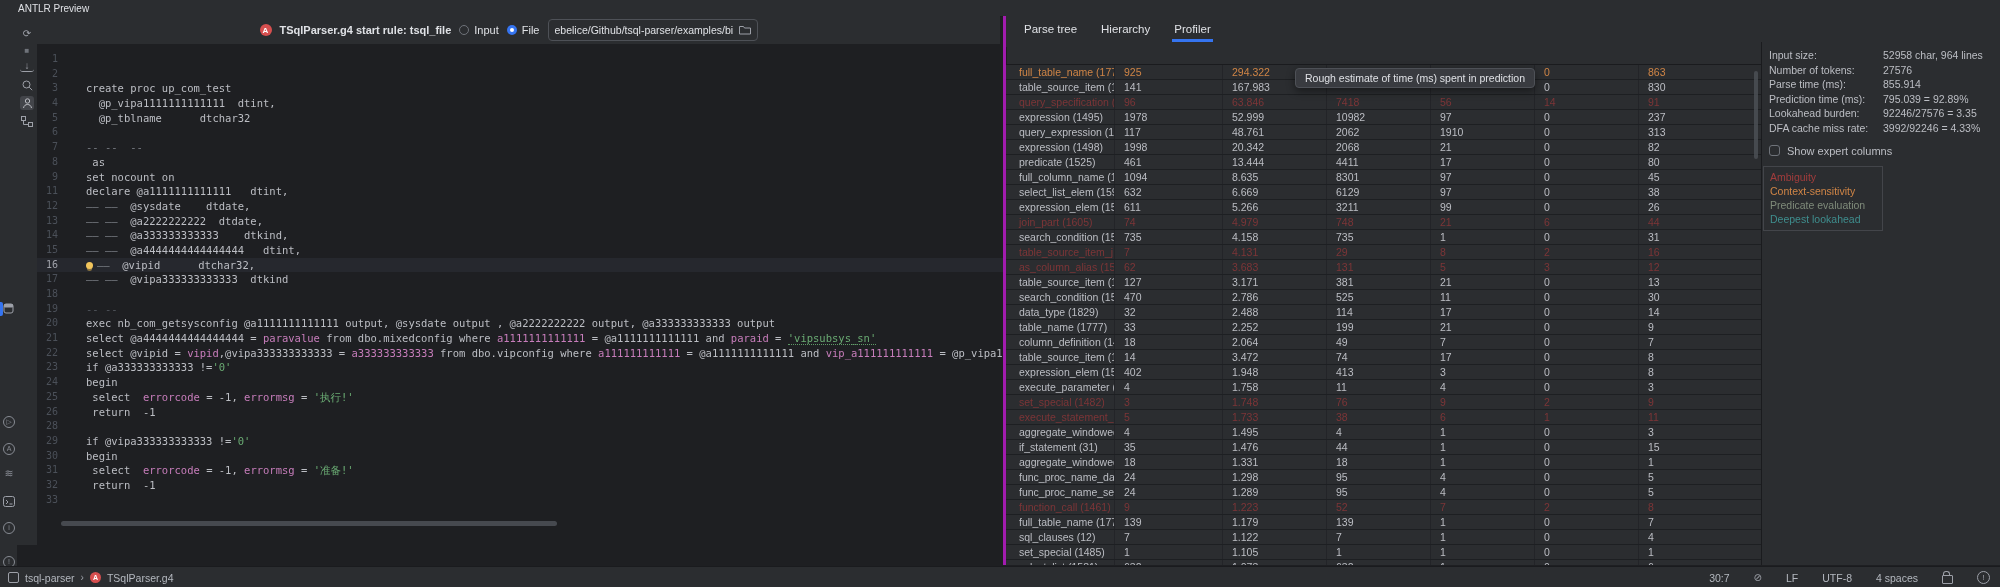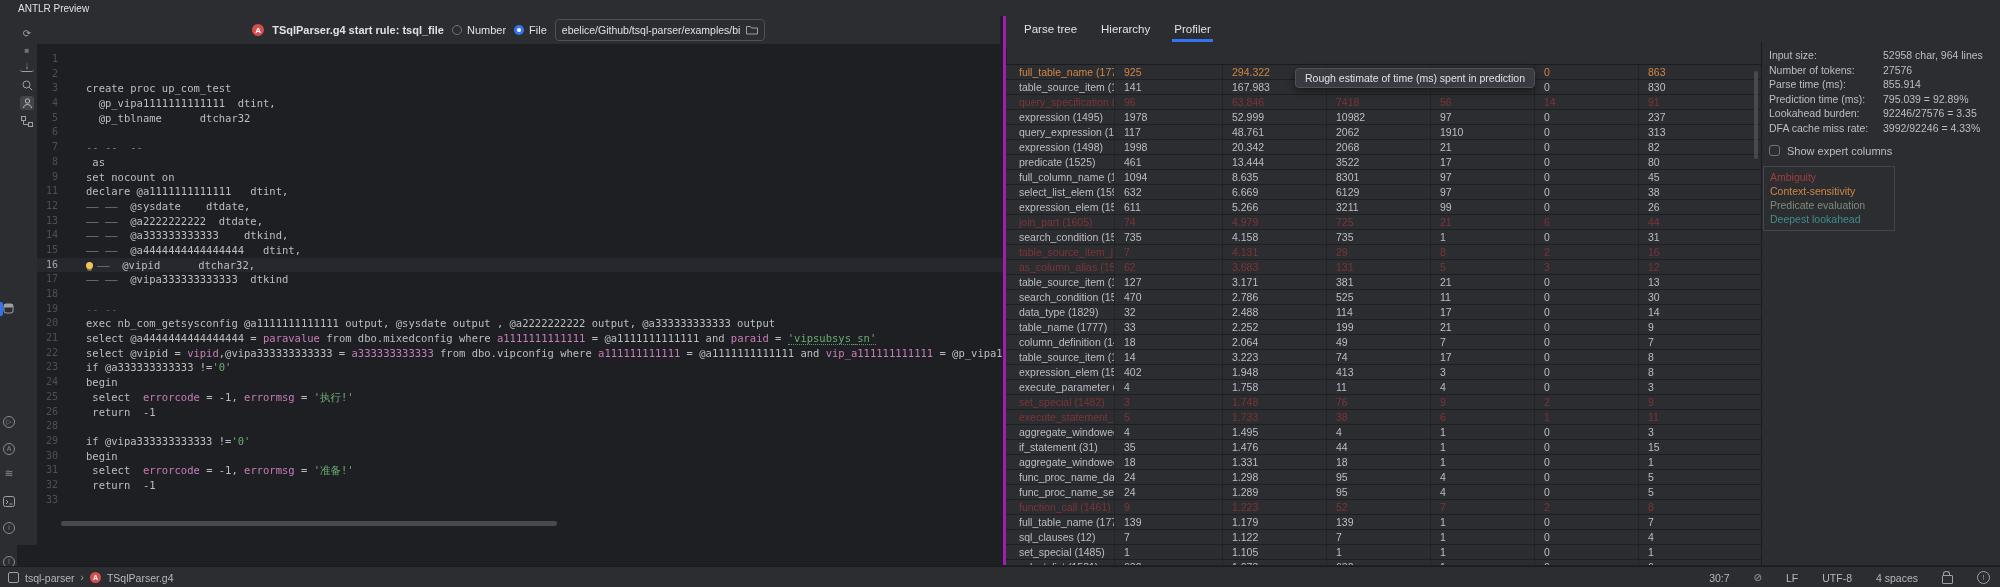--- a/index.html
+++ b/index.html
@@ -73,21 +73,21 @@
   
   #tooltip{left:1292px;top:68px;background:#393b40;border:1px solid #4e5157;border-radius:4px;color:#dfe1e5;
            font-size:10.5px;padding:3px 9px;white-space:nowrap;box-shadow:0 3px 8px rgba(0,0,0,.45);z-index:30;}
   
   #stats{position:absolute;left:755px;top:26px;width:242px;bottom:0;border-left:1px solid #1a1b1e;}
   .stat{display:flex;height:14.6px;line-height:14.6px;font-size:10.5px;}
   .stat .lab{width:114px;padding-left:7px;color:#bcbec4;}
   .stat .val{color:#bcbec4;}
   #expert{display:flex;align-items:center;gap:7px;margin:8px 0 0 7px;height:14px;}
   #expert .box{width:11px;height:11px;border:1.5px solid #6f737a;border-radius:3px;box-sizing:border-box;background:#2b2d30;}
-  #legend{margin:8px 0 0 1px;width:112px;border:1px solid #43454a;padding:3px 12px 4px 6px;}
+  #legend{margin:8px 0 0 1px;width:112px;border:1px solid #43454a;padding:3px 0 4px 6px;}
   #legend div{height:14px;line-height:14px;font-size:10.5px;}
   
   #bottomgap{left:17px;top:545px;width:986px;height:21px;background:#1e1f22;}
   #statusbar{left:0;top:566px;width:2000px;height:21px;background:#2b2d30;border-top:1px solid #1a1b1e;
              display:flex;align-items:center;color:#b4b8bf;font-size:10.5px;}
   #sb-left{display:flex;align-items:center;gap:6px;margin-left:8px;}
   #sb-right{margin-left:auto;display:flex;align-items:center;gap:24px;margin-right:10px;}
   .proj-ic{width:9px;height:9px;border:1px solid #9da0a8;border-radius:2px;}
   .mini-ic{color:#9da0a8;font-size:10px;}
   .lock{width:9px;height:7px;border:1px solid #9da0a8;border-radius:1px;position:relative;margin-top:4px;}
@@ -128,21 +128,21 @@
     <div class="stripe-ic circ" style="top:540px"><span>!</span></div>
   </div>
 
   <div id="pv-toolbar" class="abs">
     <span class="antlr-badge">
         <span>A</span>
       </span>
     <span id="grammar-label">TSqlParser.g4 start rule: tsql_file</span>
     <span class="radio">
       <span class="rb"></span>
-      <span>Number</span>
+      <span>Input</span>
     </span>
     <span class="radio">
       <span class="rb on"></span>
       <span>File</span>
     </span>
     <span id="file-field">
       <span class="path">ebelice/Github/tsql-parser/examples/big.sql</span>
       <svg width="12" height="10" viewBox="0 0 12 10">
           <path d="M0.5 1.5h4l1 1.5h6v6h-11z" fill="none" stroke="#9da0a8"></path>
         </svg>
@@ -287,21 +287,21 @@
             <div class="c c2">20.342</div>
             <div class="c c3">2068</div>
             <div class="c c4">21</div>
             <div class="c c5">0</div>
             <div class="c c6">82</div>
           </div>
           <div class="trow">
             <div class="c c0">predicate (1525)</div>
             <div class="c c1">461</div>
             <div class="c c2">13.444</div>
-            <div class="c c3">3522</div>
+            <div class="c c3">4411</div>
             <div class="c c4">17</div>
             <div class="c c5">0</div>
             <div class="c c6">80</div>
           </div>
           <div class="trow">
             <div class="c c0">full_column_name (17…</div>
             <div class="c c1">1094</div>
             <div class="c c2">8.635</div>
             <div class="c c3">8301</div>
             <div class="c c4">97</div>
@@ -323,21 +323,21 @@
             <div class="c c2">5.266</div>
             <div class="c c3">3211</div>
             <div class="c c4">99</div>
             <div class="c c5">0</div>
             <div class="c c6">26</div>
           </div>
           <div class="trow red">
             <div class="c c0">join_part (1605)</div>
             <div class="c c1">74</div>
             <div class="c c2">4.979</div>
-            <div class="c c3">725</div>
+            <div class="c c3">748</div>
             <div class="c c4">21</div>
             <div class="c c5">6</div>
             <div class="c c6">44</div>
           </div>
           <div class="trow">
             <div class="c c0">search_condition (1519)</div>
             <div class="c c1">735</div>
             <div class="c c2">4.158</div>
             <div class="c c3">735</div>
             <div class="c c4">1</div>
@@ -403,21 +403,21 @@
             <div class="c c1">18</div>
             <div class="c c2">2.064</div>
             <div class="c c3">49</div>
             <div class="c c4">7</div>
             <div class="c c5">0</div>
             <div class="c c6">7</div>
           </div>
           <div class="trow">
             <div class="c c0">table_source_item (15…</div>
             <div class="c c1">14</div>
-            <div class="c c2">3.223</div>
+            <div class="c c2">3.472</div>
             <div class="c c3">74</div>
             <div class="c c4">17</div>
             <div class="c c5">0</div>
             <div class="c c6">8</div>
           </div>
           <div class="trow">
             <div class="c c0">expression_elem (1589)</div>
             <div class="c c1">402</div>
             <div class="c c2">1.948</div>
             <div class="c c3">413</div>

